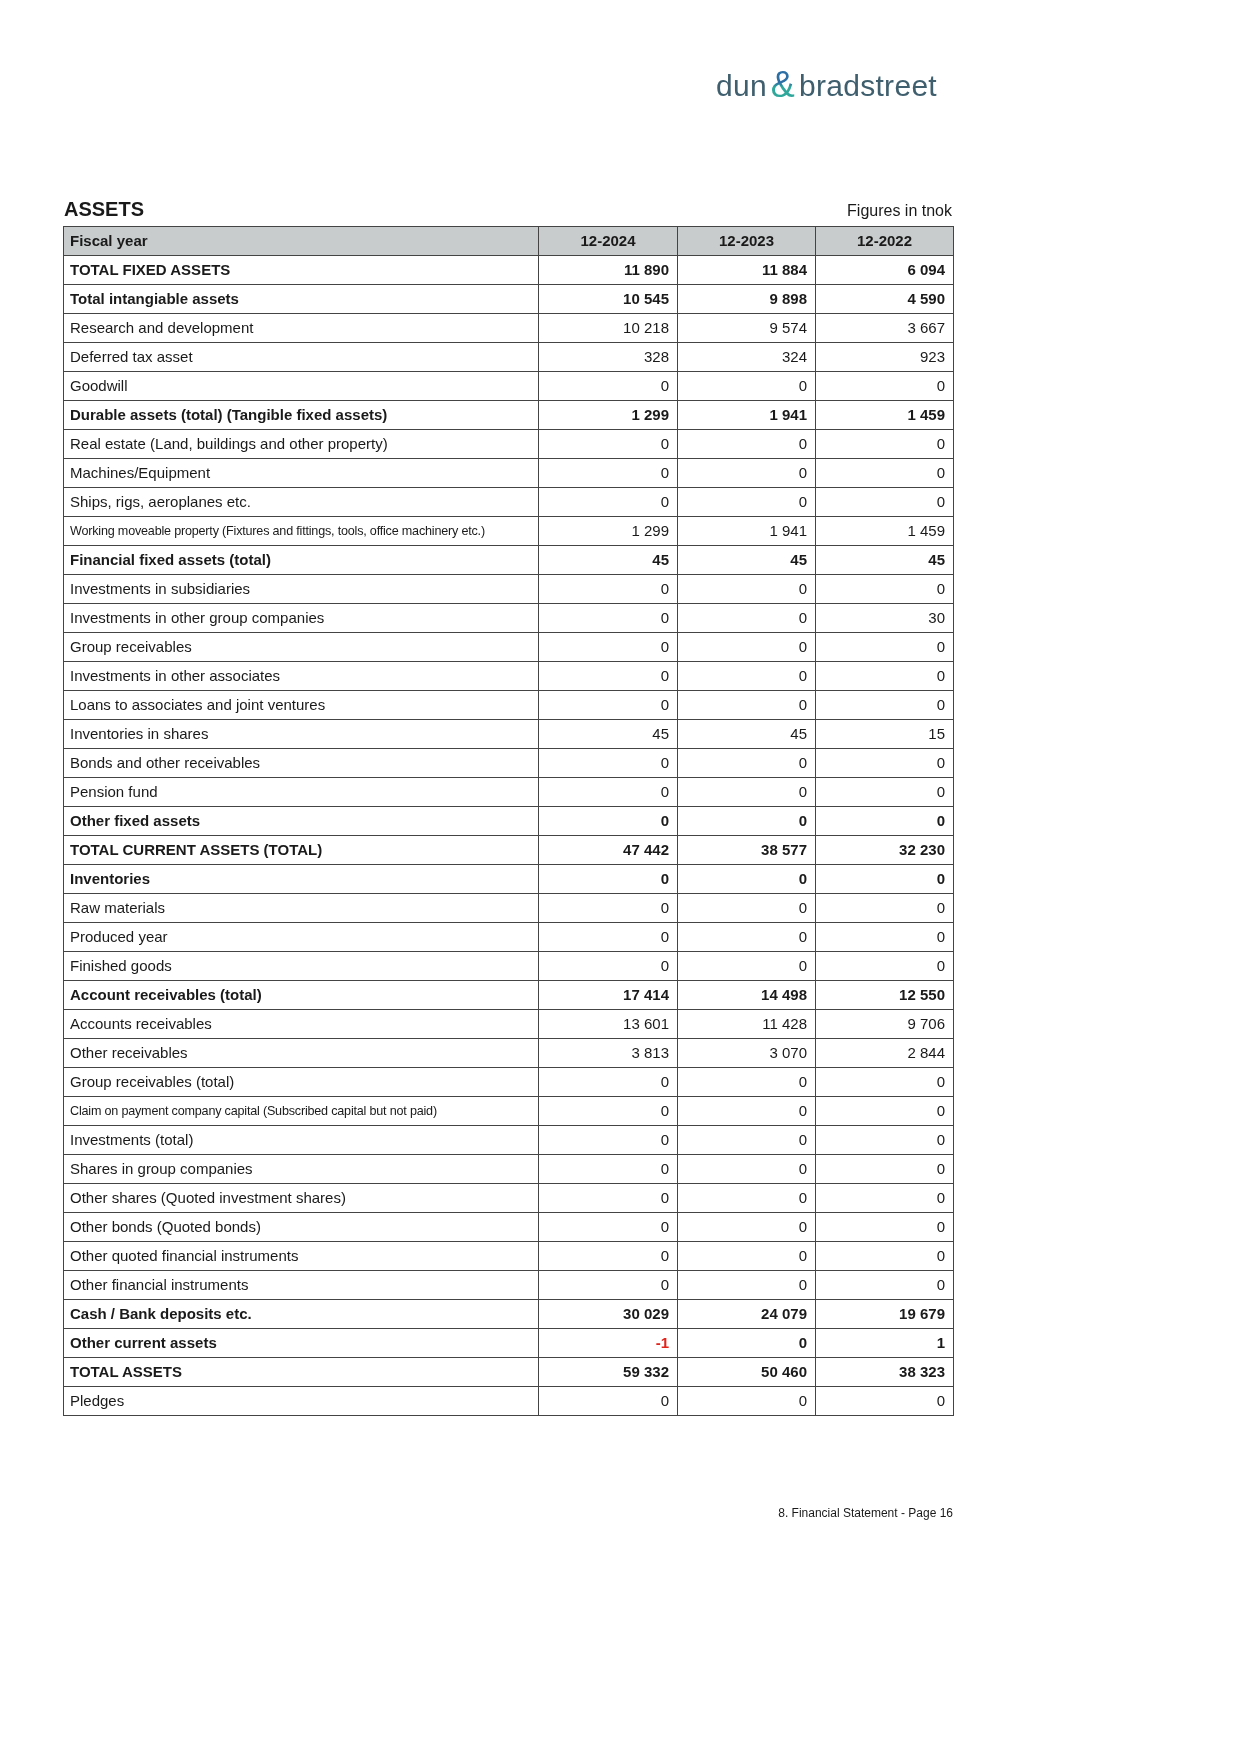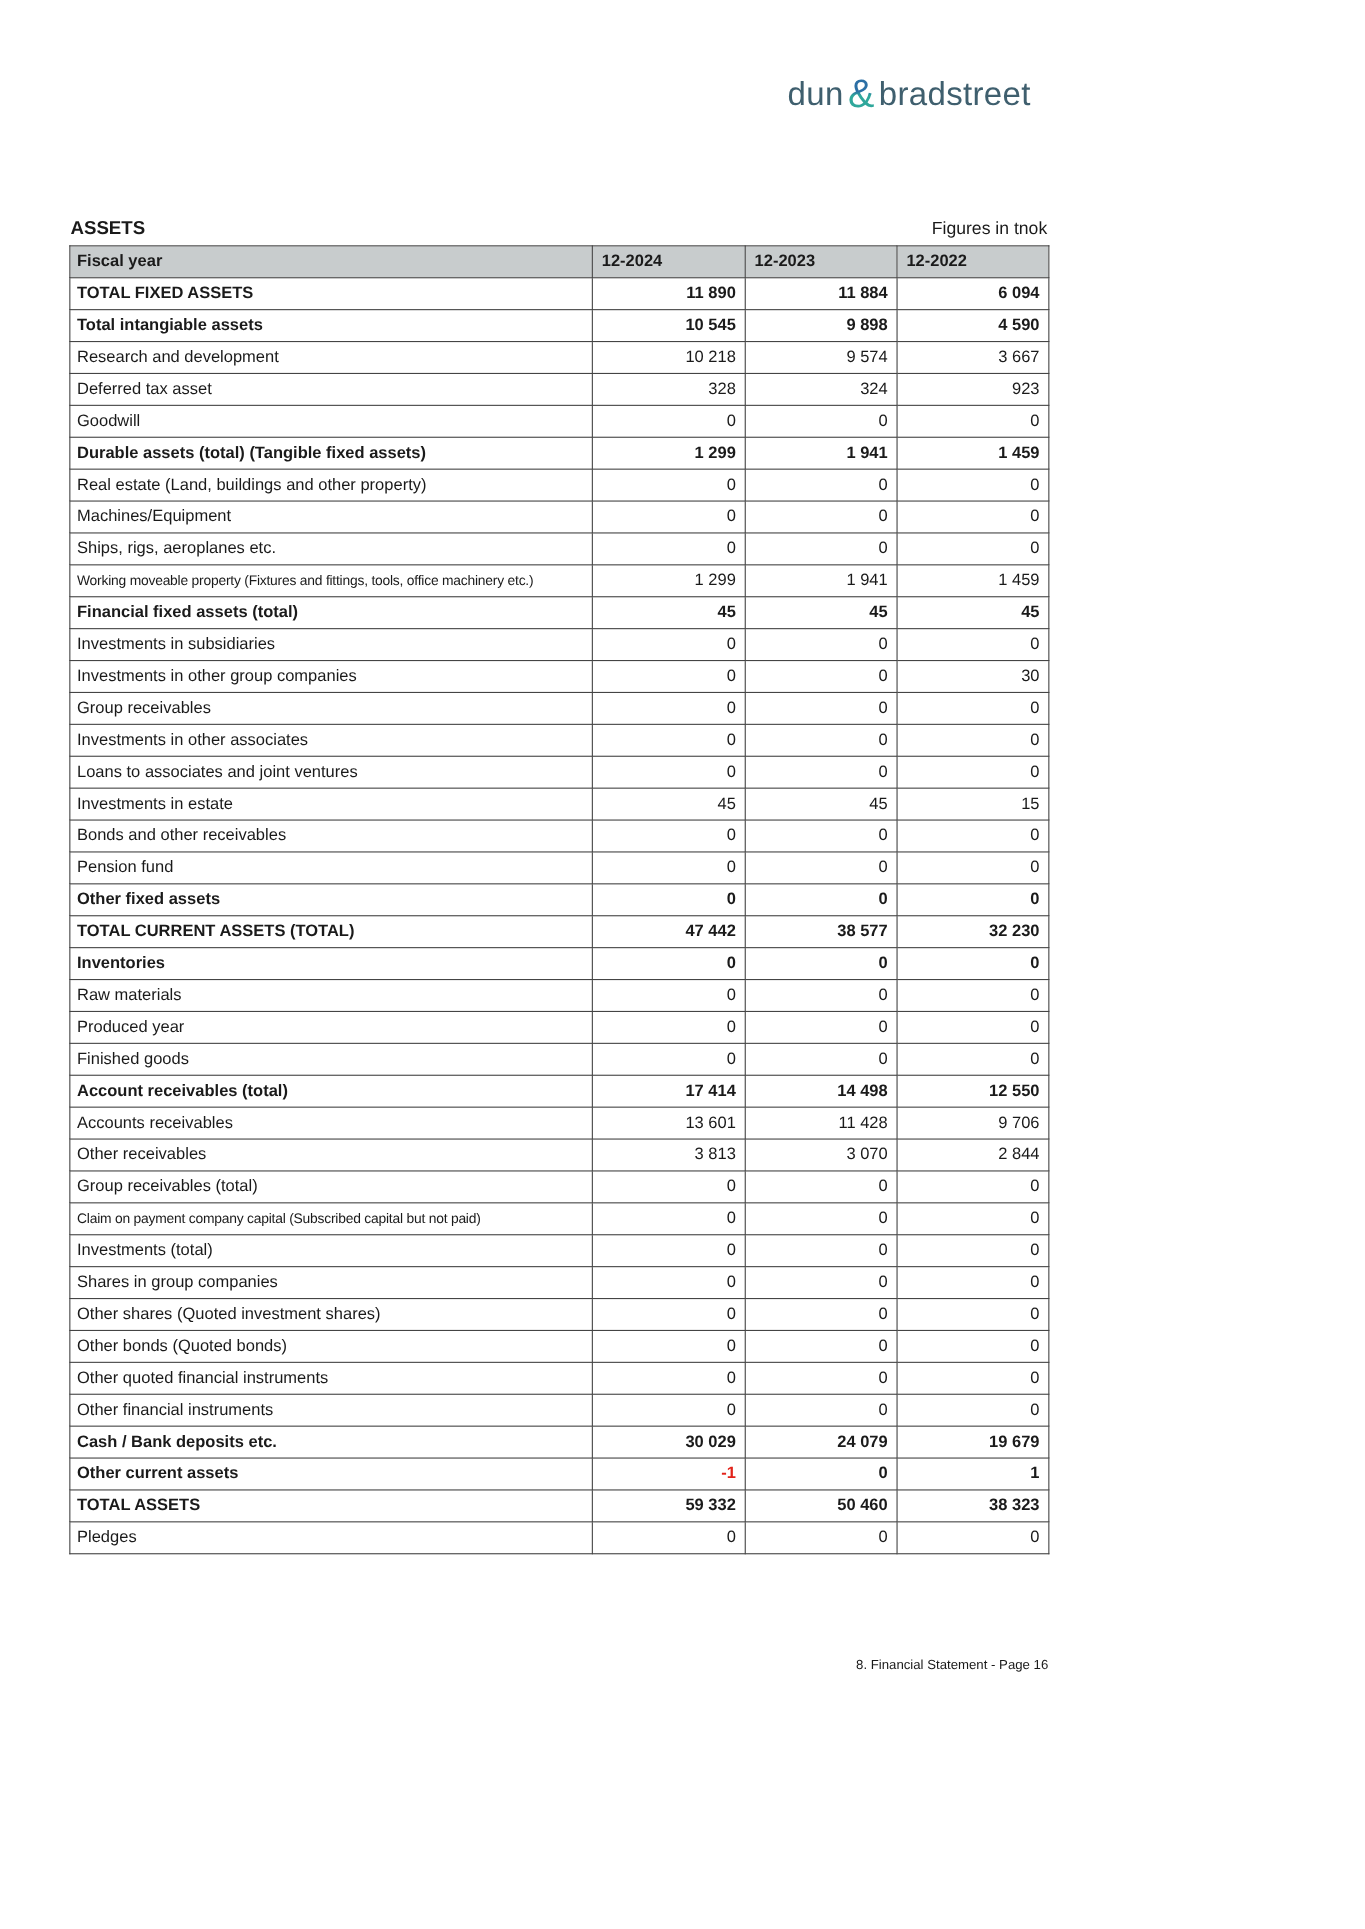--- a/index.html
+++ b/index.html
@@ -45,21 +45,21 @@
     width: 890px;
   }
   .title-row {
     display: flex;
     justify-content: space-between;
     align-items: baseline;
     margin-bottom: 5px;
     padding: 0 1px;
   }
   .page-title {
-    font-size: 17px;
+    font-size: 20px;
     font-weight: bold;
     margin: 0;
   }
   .unit-note { font-size: 16px; }
 
   
   table.assets {
     width: 100%;
     border-collapse: collapse;
     table-layout: fixed;
@@ -68,21 +68,21 @@
     border: 1px solid var(--border);
     font-size: 15px;
     line-height: 18px;
     padding: 5px 8px 5px 8px;
     overflow: hidden;
     white-space: nowrap;
   }
   table.assets thead th {
     background: var(--header-bg);
     font-weight: bold;
-    text-align: left;
+    text-align: center;
   }
   table.assets thead th.label { text-align: left; padding-left: 6px; }
   table.assets td.label { text-align: left; padding-left: 6px; }
   table.assets td.num { text-align: right; }
   tr.bold td { font-weight: bold; }
   tr.small td.label { font-size: 12.6px; letter-spacing: -0.2px; }
   td.neg { color: var(--neg); }
 
   
   .footer {
@@ -224,21 +224,21 @@
             <td class="num">0</td>
             <td class="num">0</td>
           </tr>
           <tr>
             <td class="label">Loans to associates and joint ventures</td>
             <td class="num">0</td>
             <td class="num">0</td>
             <td class="num">0</td>
           </tr>
           <tr>
-            <td class="label">Investments in estate</td>
+            <td class="label">Inventories in shares</td>
             <td class="num">45</td>
             <td class="num">45</td>
             <td class="num">15</td>
           </tr>
           <tr>
             <td class="label">Bonds and other receivables</td>
             <td class="num">0</td>
             <td class="num">0</td>
             <td class="num">0</td>
           </tr>

